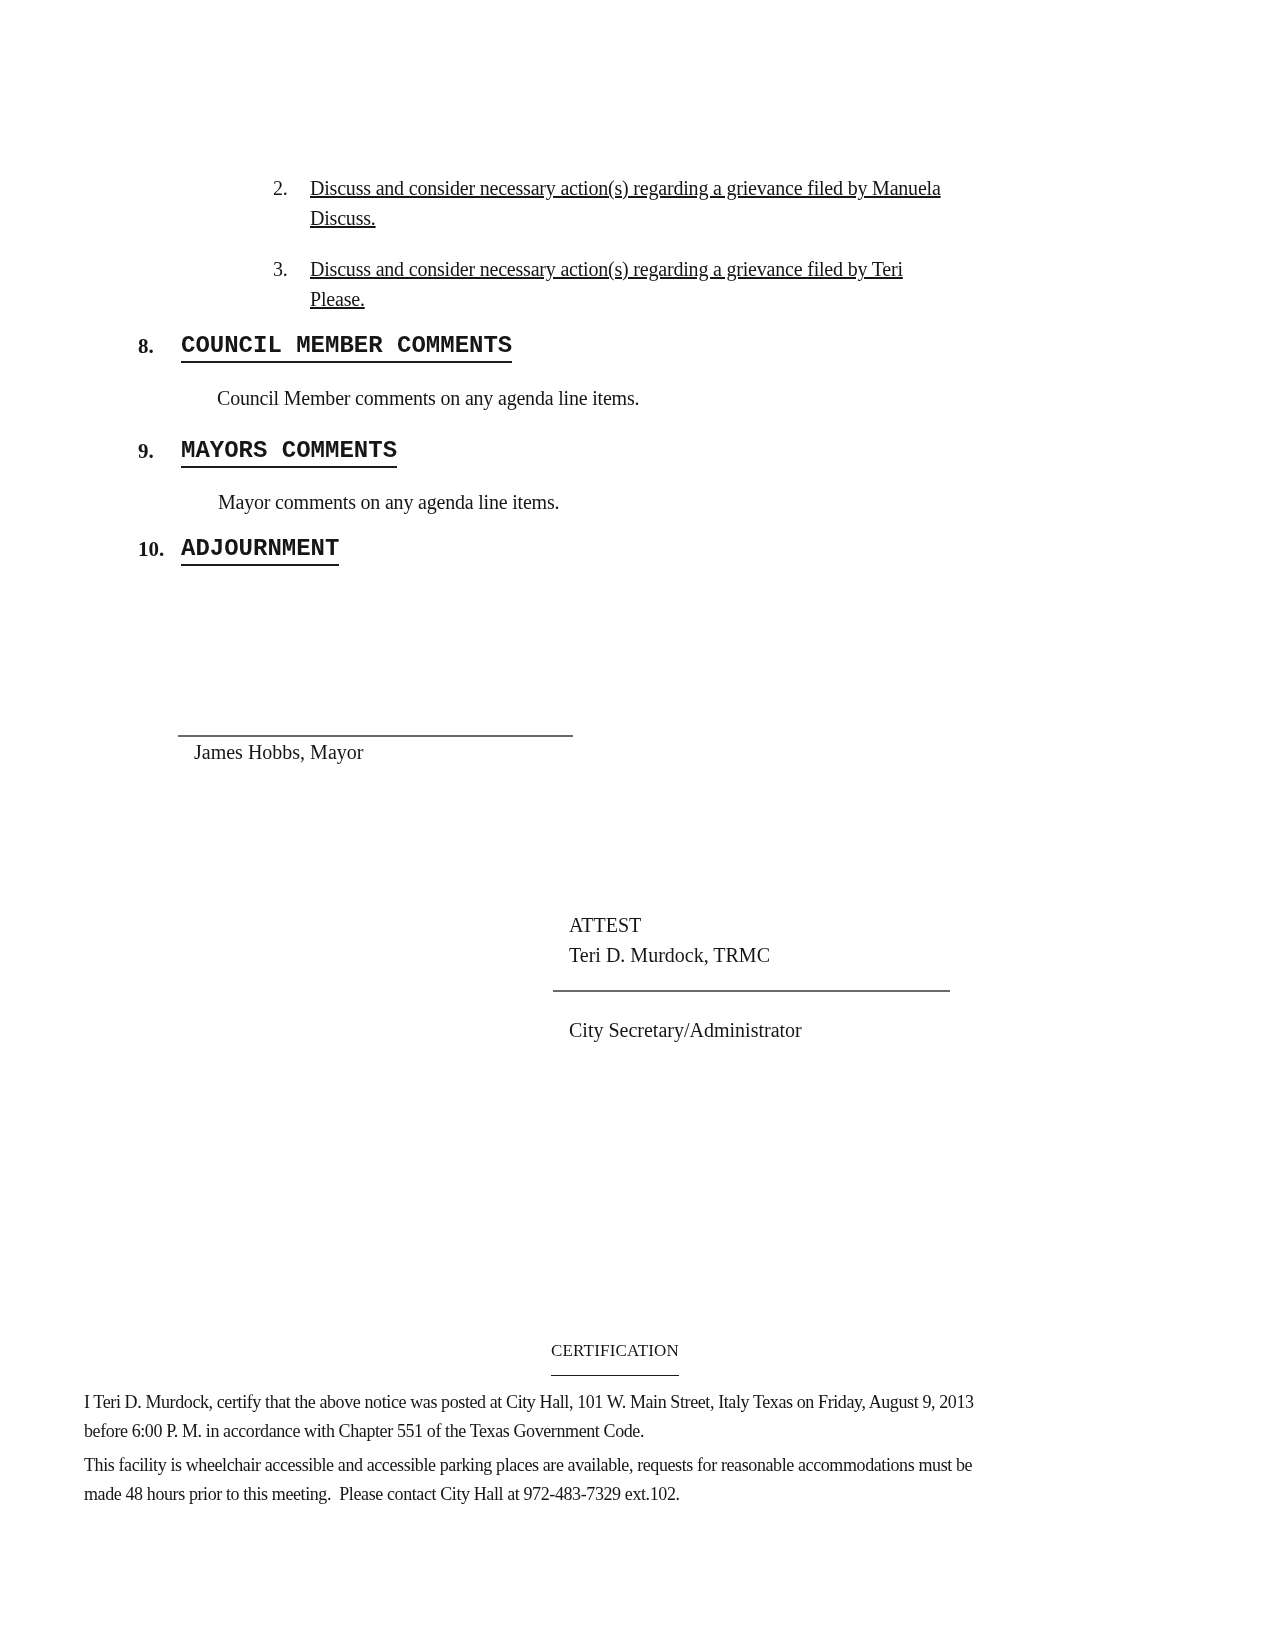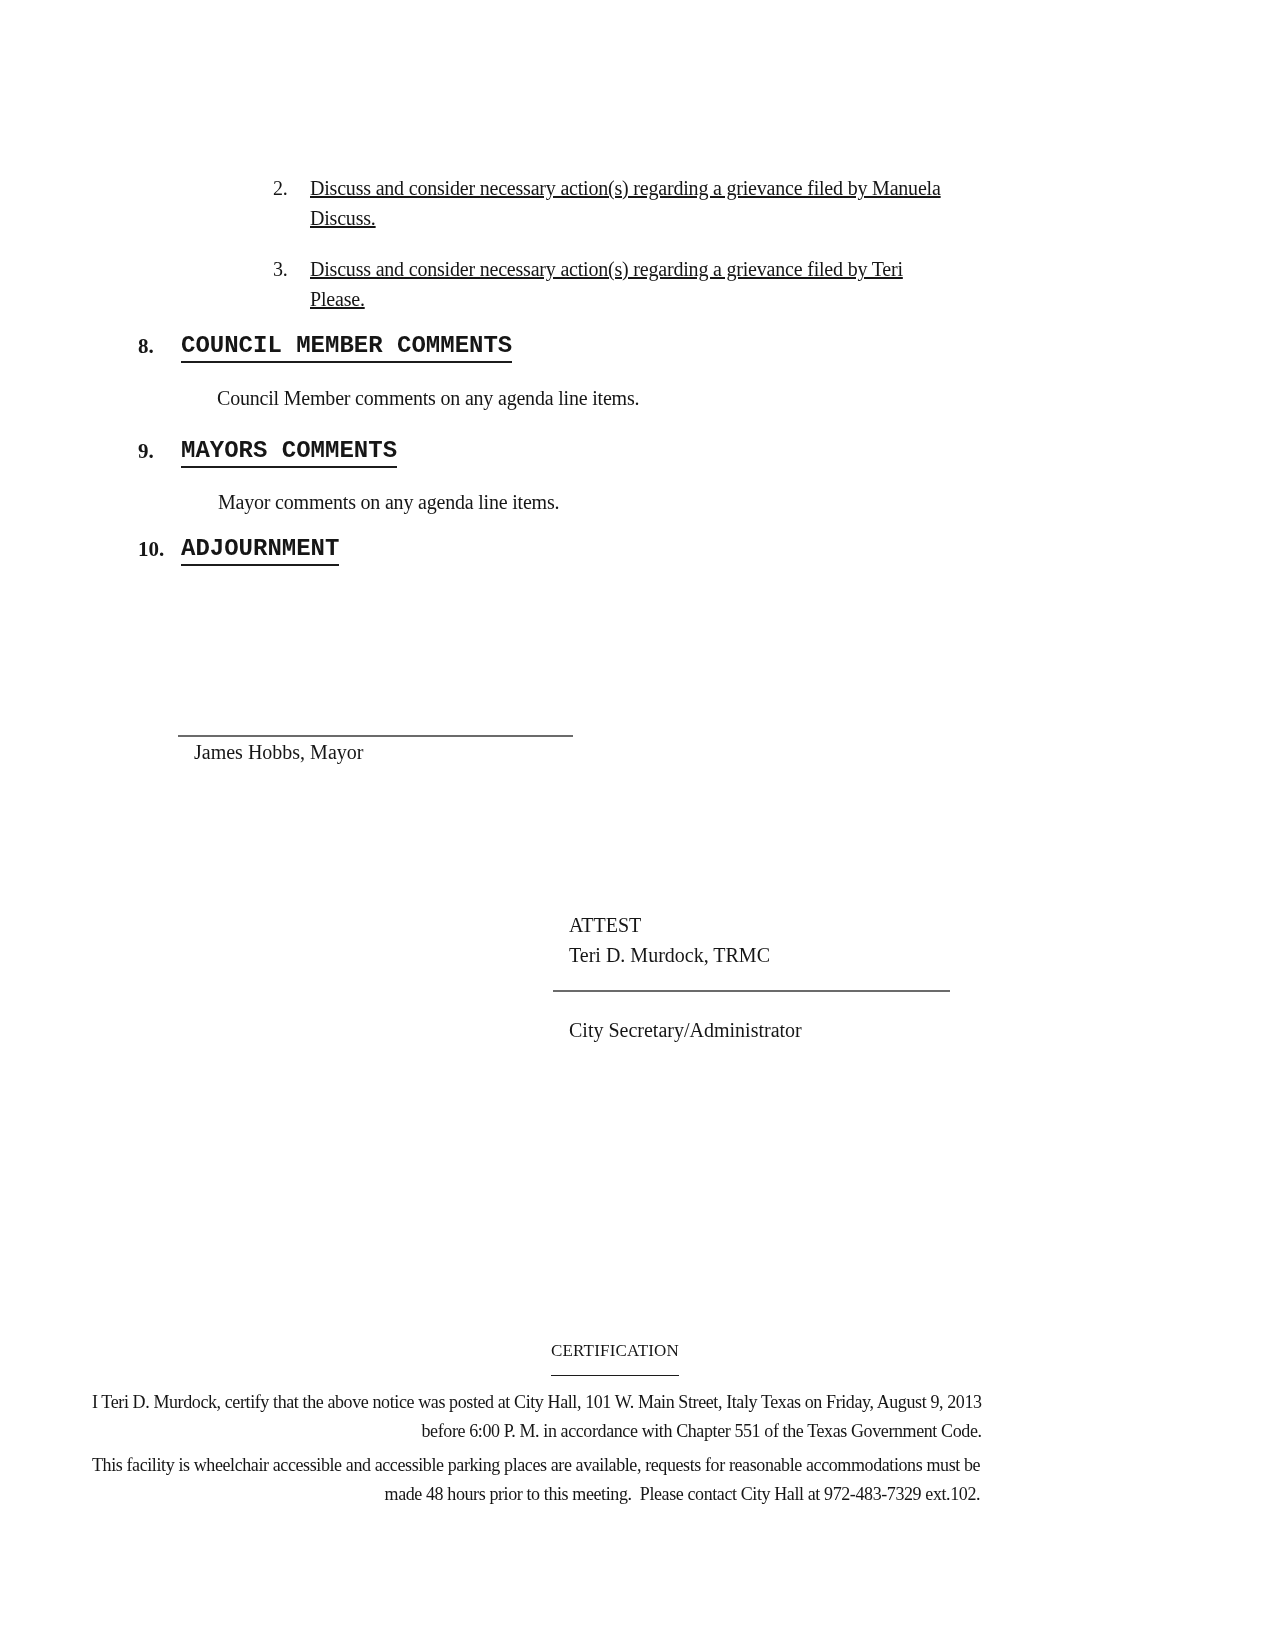--- a/index.html
+++ b/index.html
@@ -42,21 +42,21 @@
 
   .text20 { position: absolute; white-space: pre; font-size: 20px; line-height: 23px; margin-left: 14px; }
   .sig-line { position: absolute; height: 0; border-top: 2px solid #6b6b6b; }
 
   
   .cert-head-wrap { position: absolute; top: 1341px; left: 0; width: 1230px; text-align: center; }
   .cert-head {
     display: inline-block; font-size: 17px; letter-spacing: 0.2px;
     border-bottom: 1px solid #1c1c1c; padding-bottom: 14px; white-space: pre;
   }
-  .cert-par { position: absolute; left: 92px; text-align: right; }
+  .cert-par { position: absolute; left: 84px; }
   .cert-par .cline {
     display: block; white-space: pre;
     font-size: 18px; line-height: 29px; letter-spacing: -0.4px;
   }
 </style>
 </head>
 <body>
 
 <div class="page">
 

